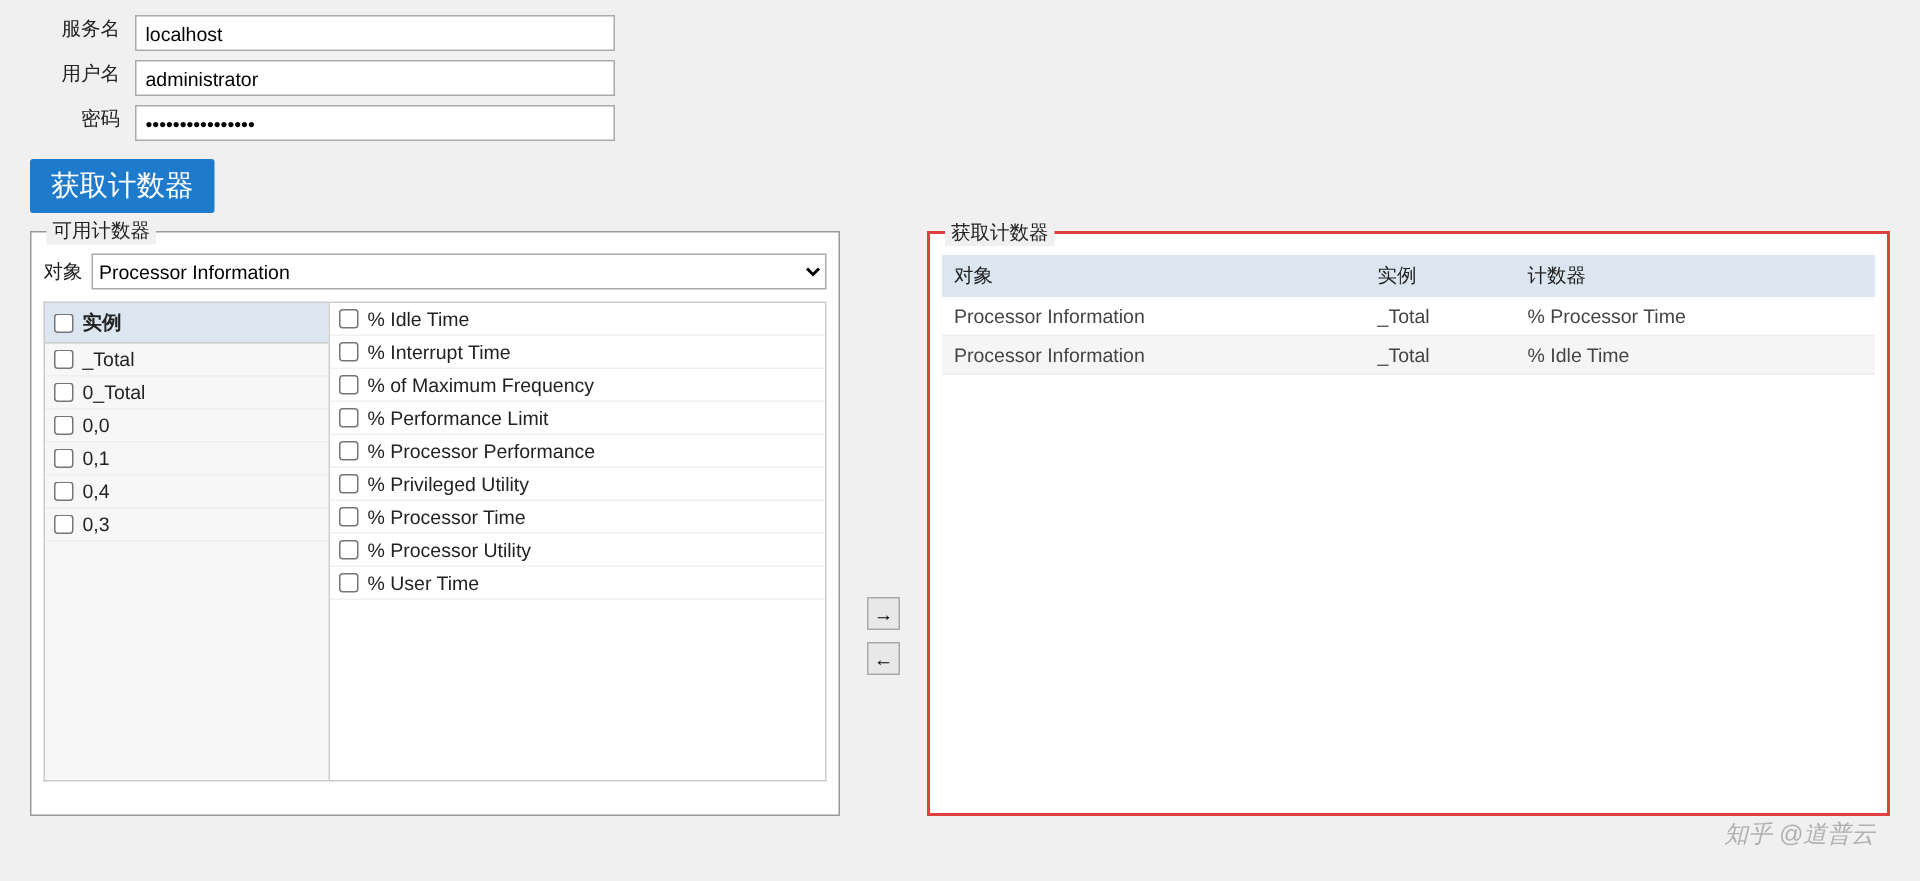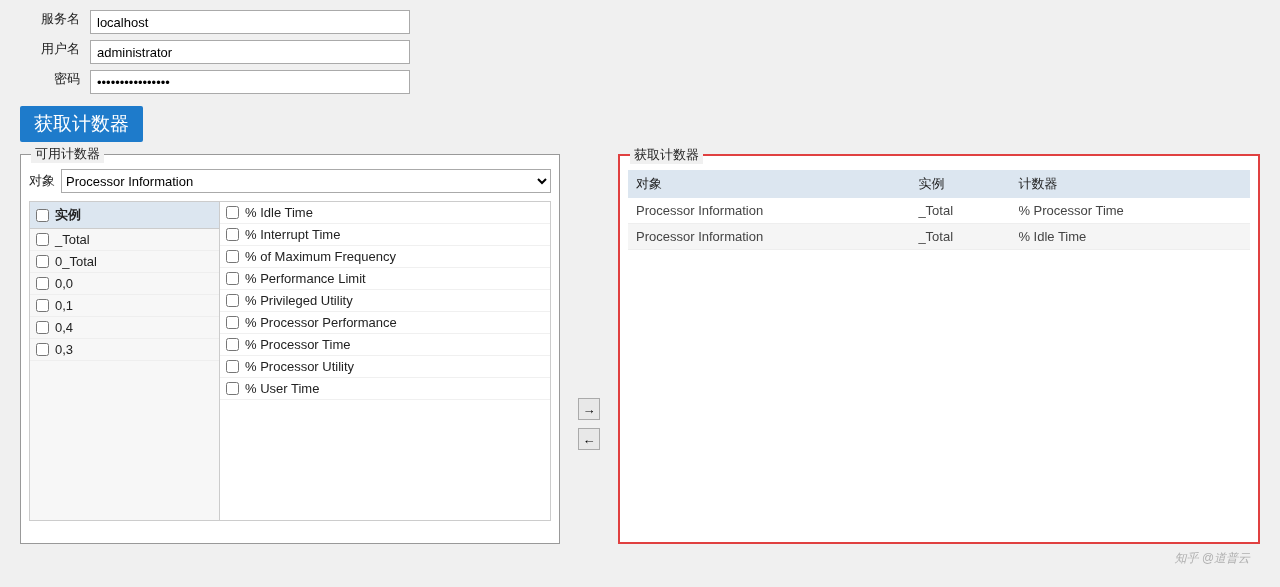--- a/index.html
+++ b/index.html
@@ -190,21 +190,21 @@
       color: #444;
       border-bottom: 1px solid #eee;
     }
     .selected-table tr:nth-child(even) td {
       background: #f5f5f5;
     }
     .watermark {
       position: fixed;
       bottom: 20px;
       right: 30px;
-      font-size: 12px;
+      font-size: 16px;
       color: #b0b0b0;
       font-style: italic;
     }
   </style>
 </head>
 <body>
 
 
 
 <div class="form-section">
@@ -283,25 +283,25 @@
               <div class="counter-item">
                 <input type="checkbox" style="">
                 <span>% of Maximum Frequency</span>
               </div>
               <div class="counter-item">
                 <input type="checkbox" style="">
                 <span>% Performance Limit</span>
               </div>
               <div class="counter-item">
                 <input type="checkbox" style="">
+                <span>% Processor Performance</span>
+              </div>
+              <div class="counter-item">
+                <input type="checkbox" style="">
                 <span>% Privileged Utility</span>
-              </div>
-              <div class="counter-item">
-                <input type="checkbox" style="">
-                <span>% Processor Performance</span>
               </div>
               <div class="counter-item">
                 <input type="checkbox" style="">
                 <span>% Processor Time</span>
               </div>
               <div class="counter-item">
                 <input type="checkbox" style="">
                 <span>% Processor Utility</span>
               </div>
               <div class="counter-item">

